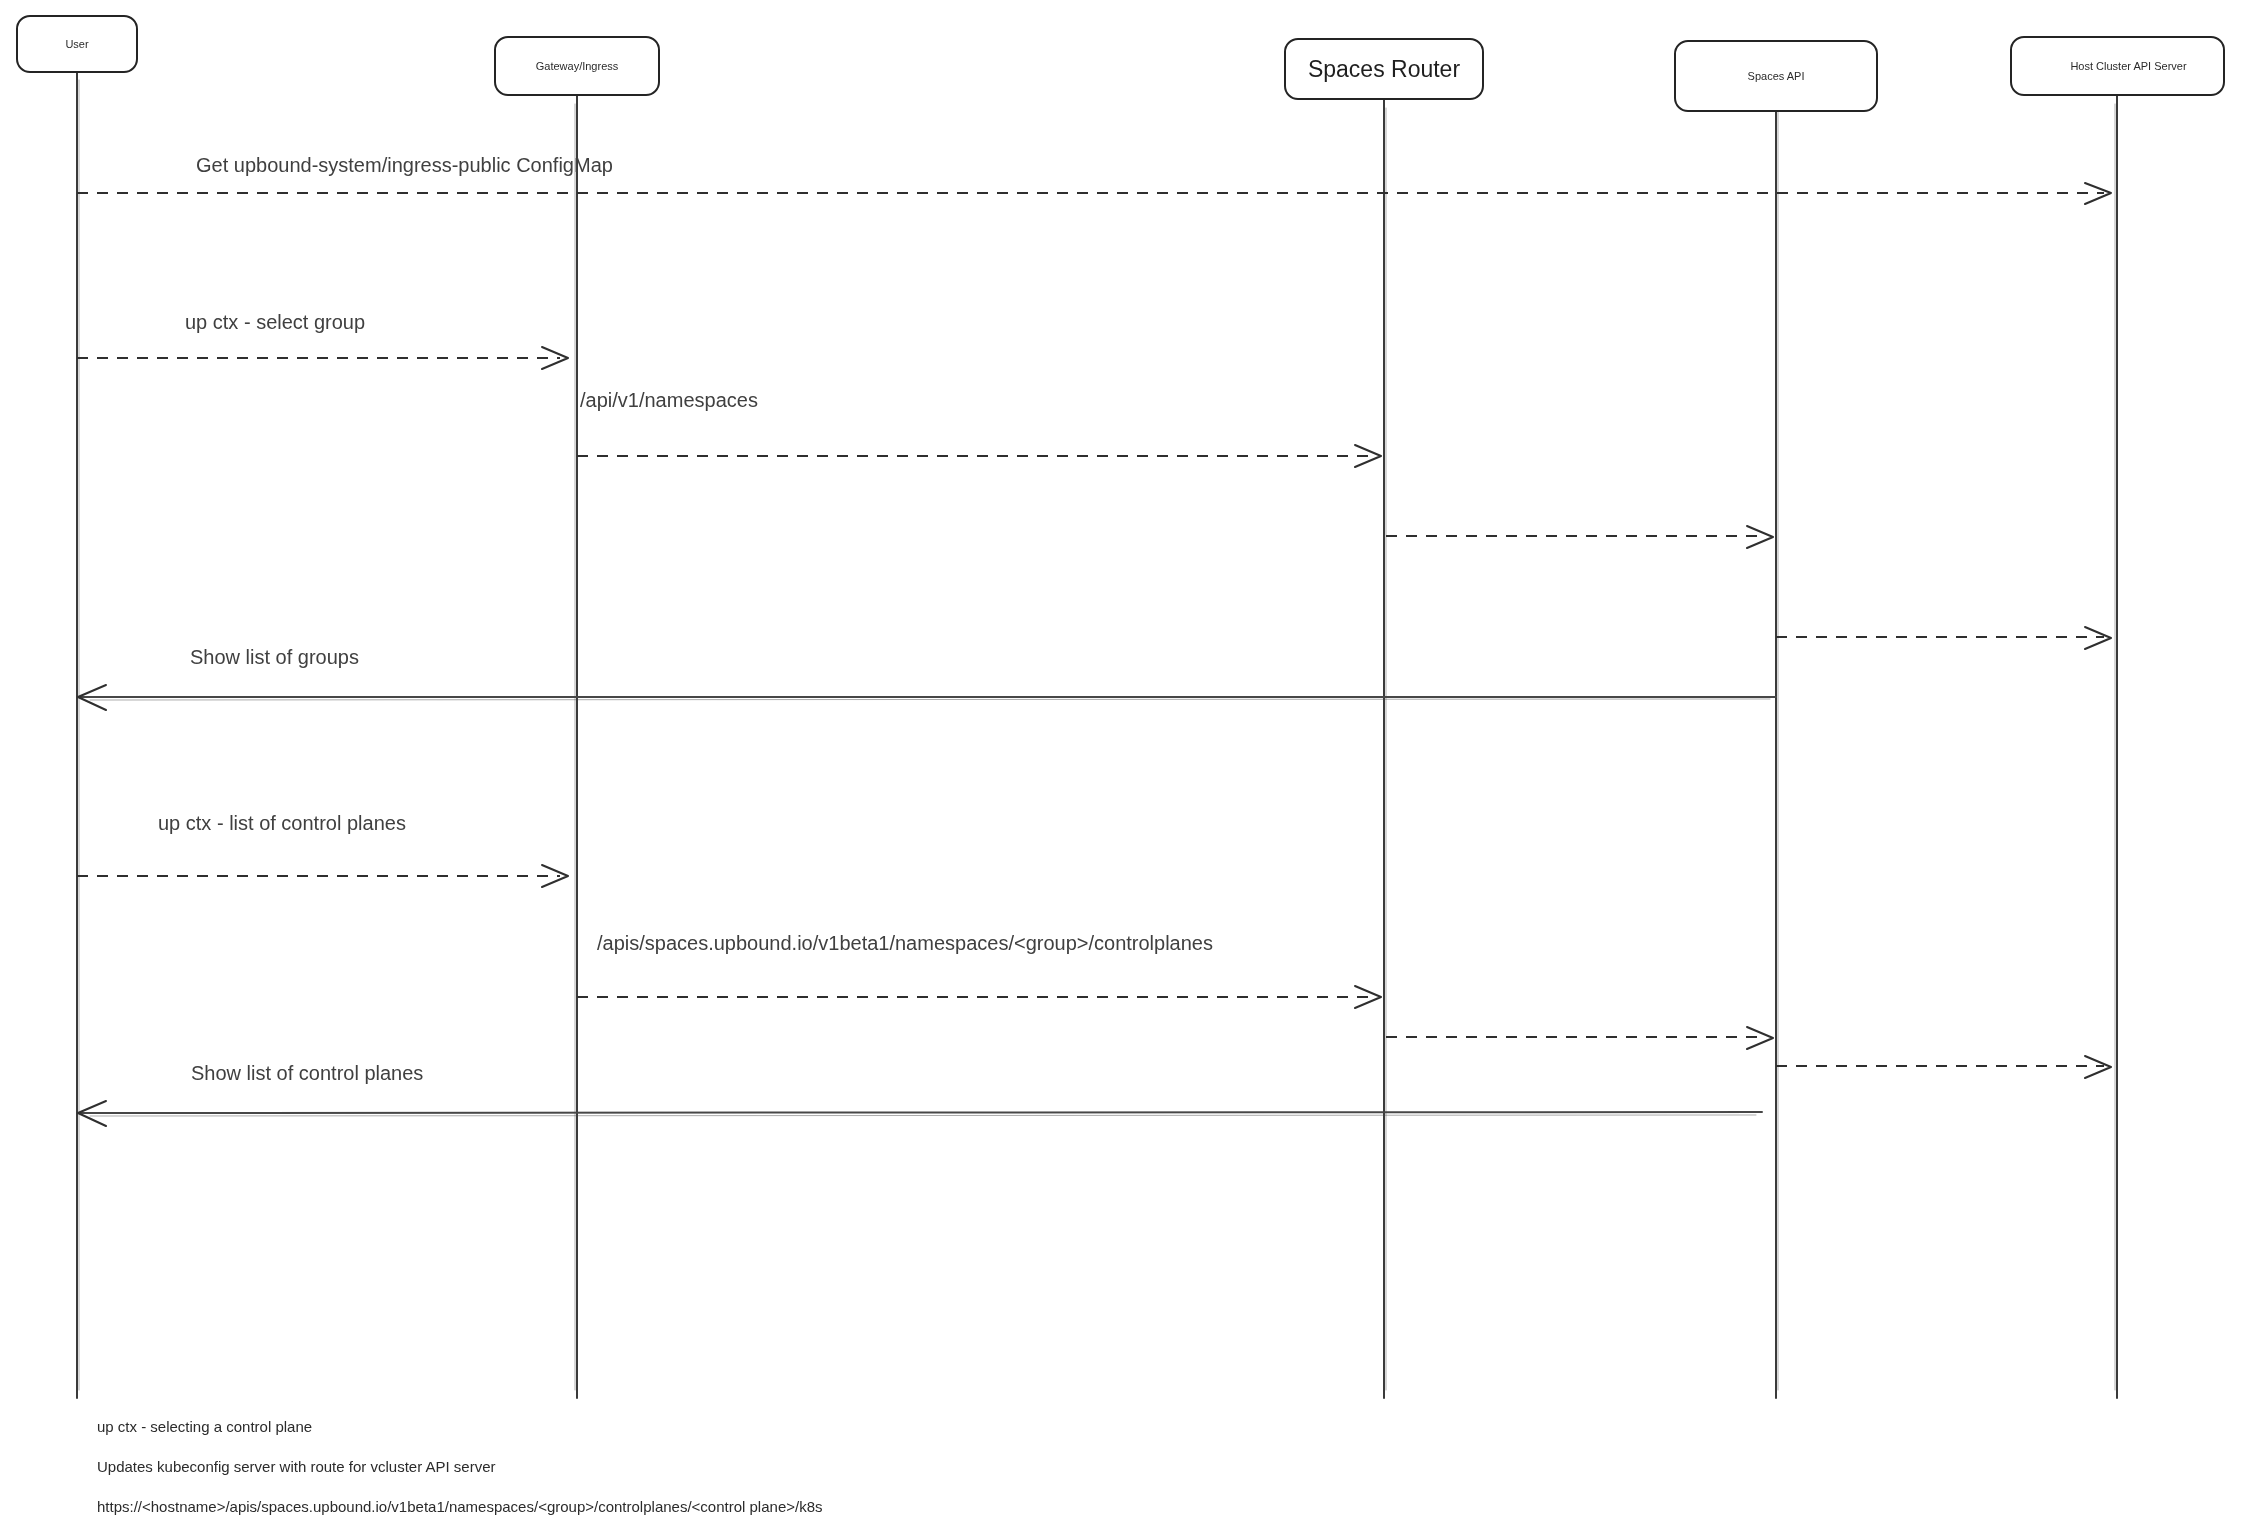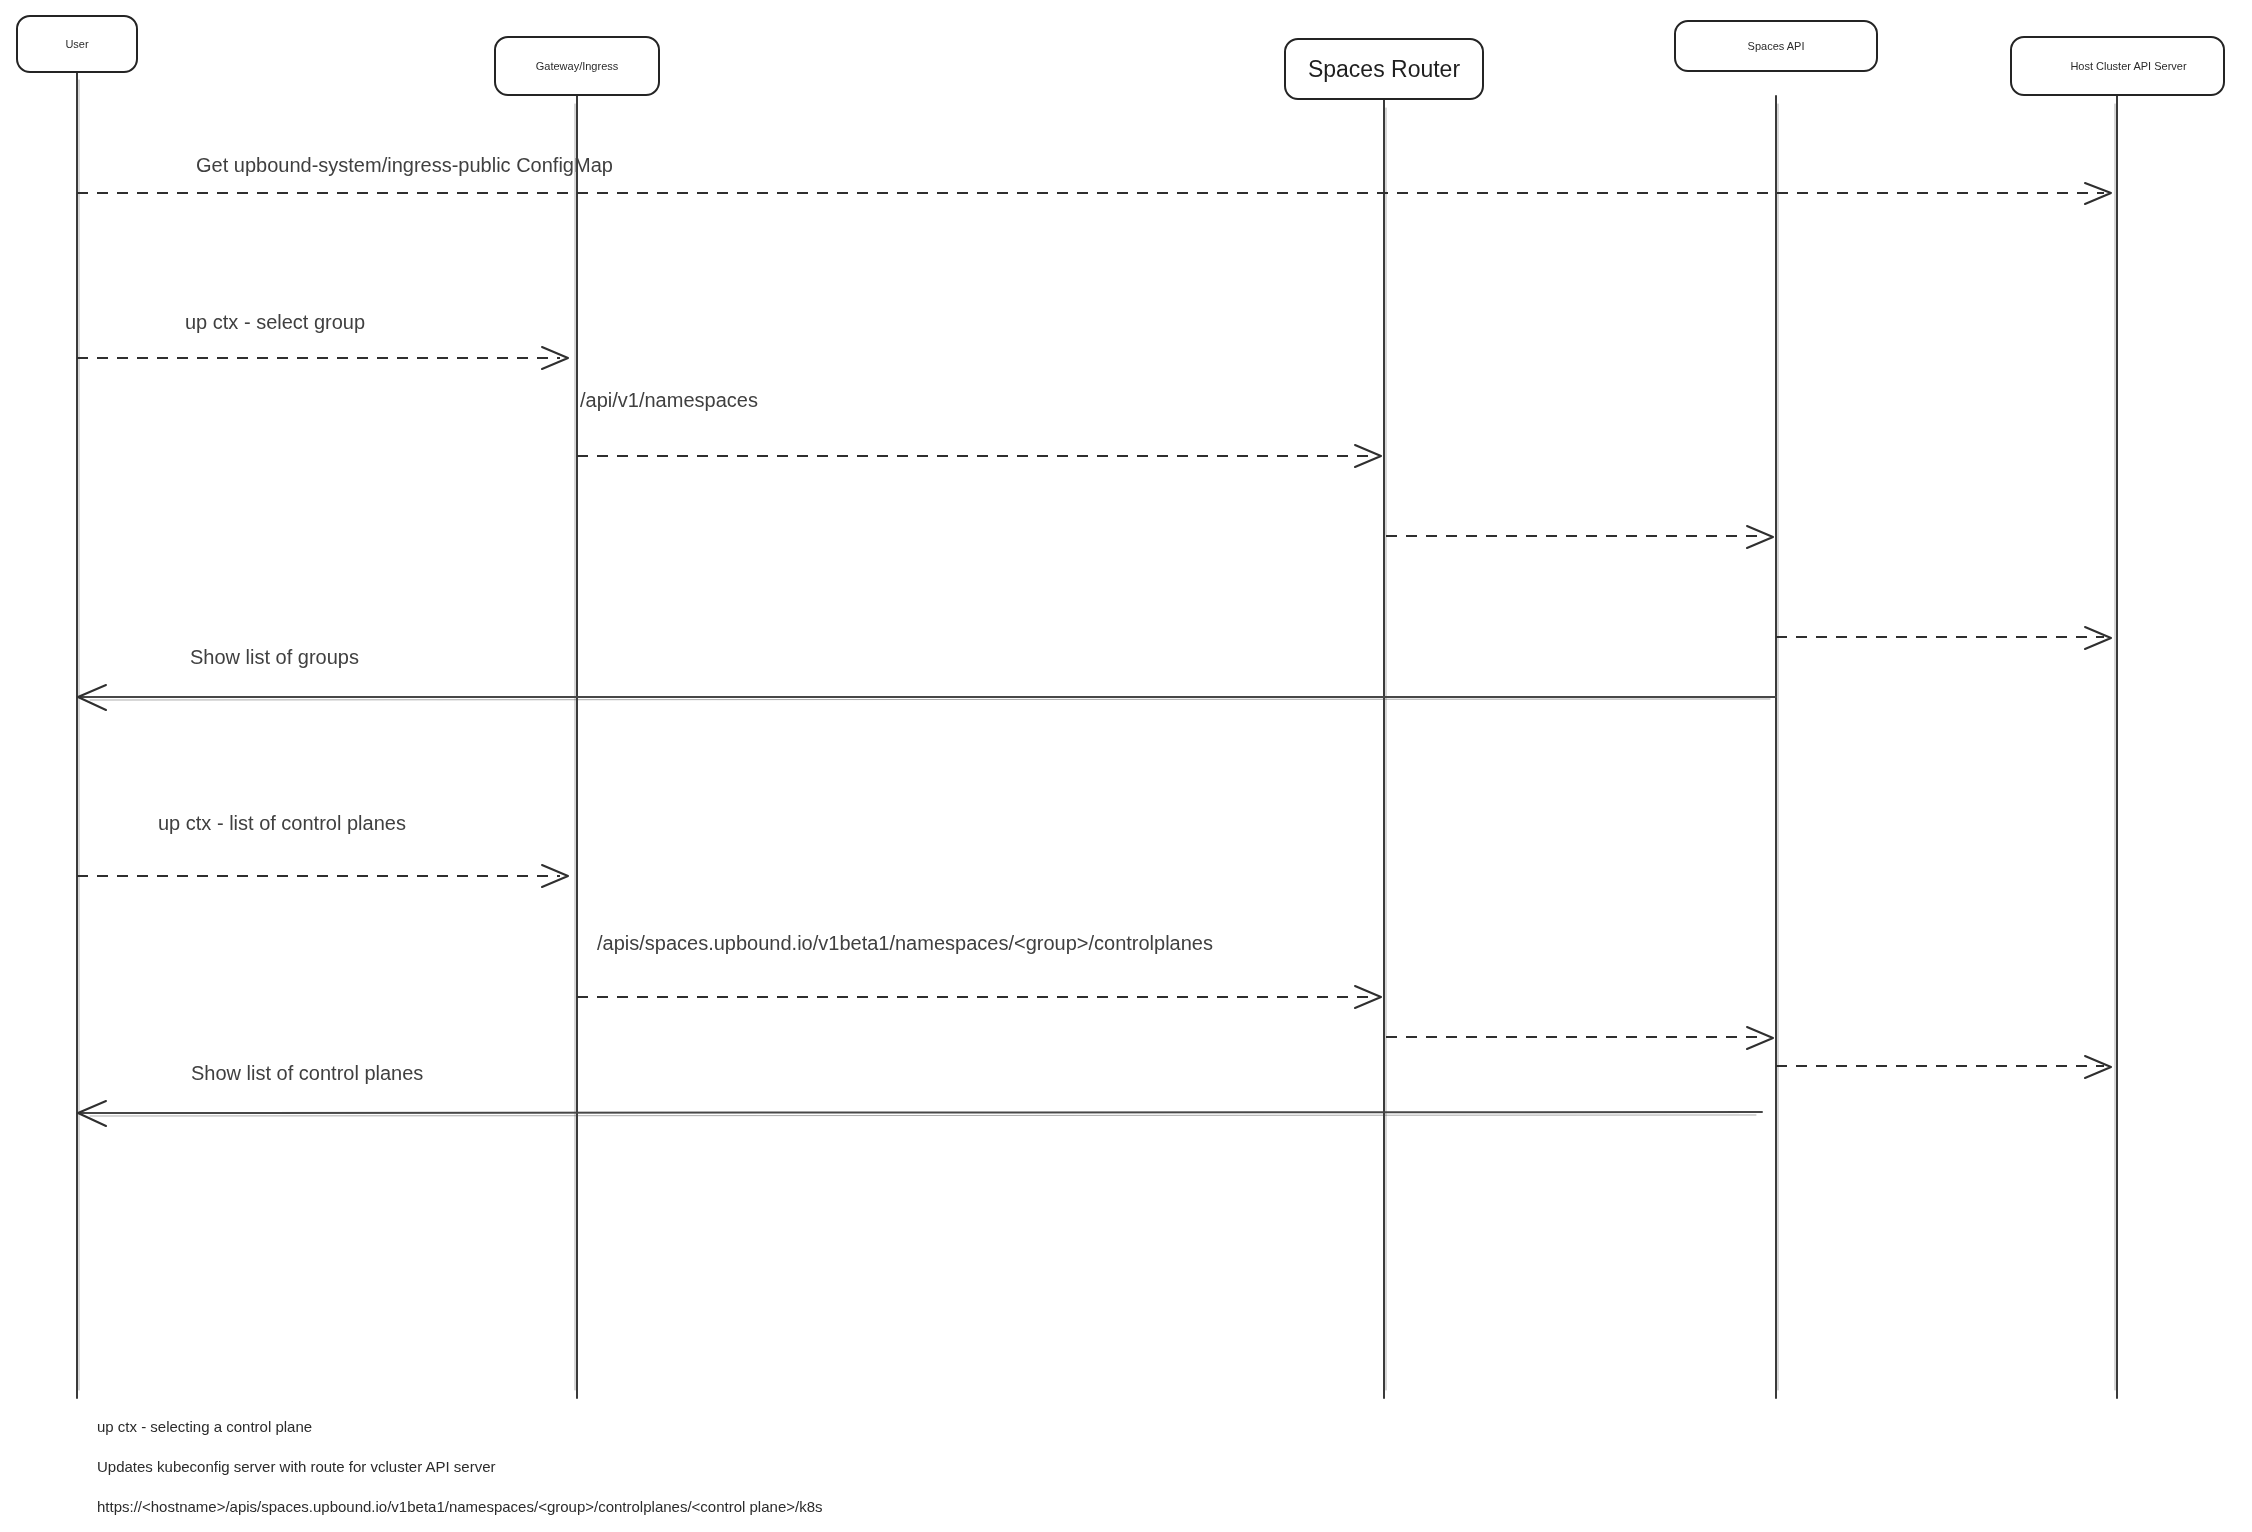--- a/index.html
+++ b/index.html
@@ -151,21 +151,21 @@
   </div>
 
   <div class="actor-box" style="left:494px; top:36px; width:166px; height:60px;">
     <span>Gateway/Ingress</span>
   </div>
 
   <div class="actor-box big" style="left:1284px; top:38px; width:200px; height:62px;">
     <span>Spaces Router</span>
   </div>
 
-  <div class="actor-box" style="left:1674px; top:20px; width:204px; height:52px;justify-content:center;">
+  <div class="actor-box" style="left:1674px; top:40px; width:204px; height:72px;justify-content:center;">
     <span>Spaces API</span>
   </div>
 
   <div class="actor-box" style="left:2010px; top:36px; width:215px; height:60px;padding-left:22px;">
     <span>Host Cluster API Server</span>
   </div>
 
   <div class="msg-label" style="left:196px; top:156px;">Get upbound-system/ingress-public ConfigMap</div>
 
 

